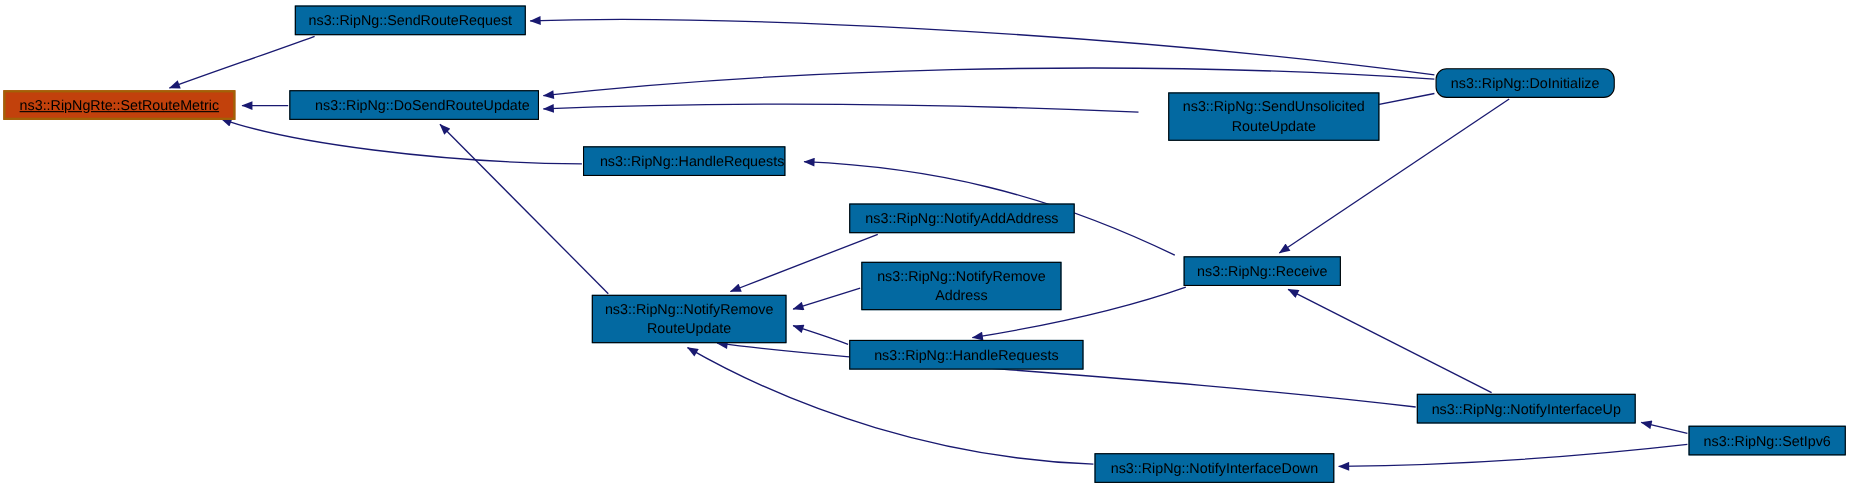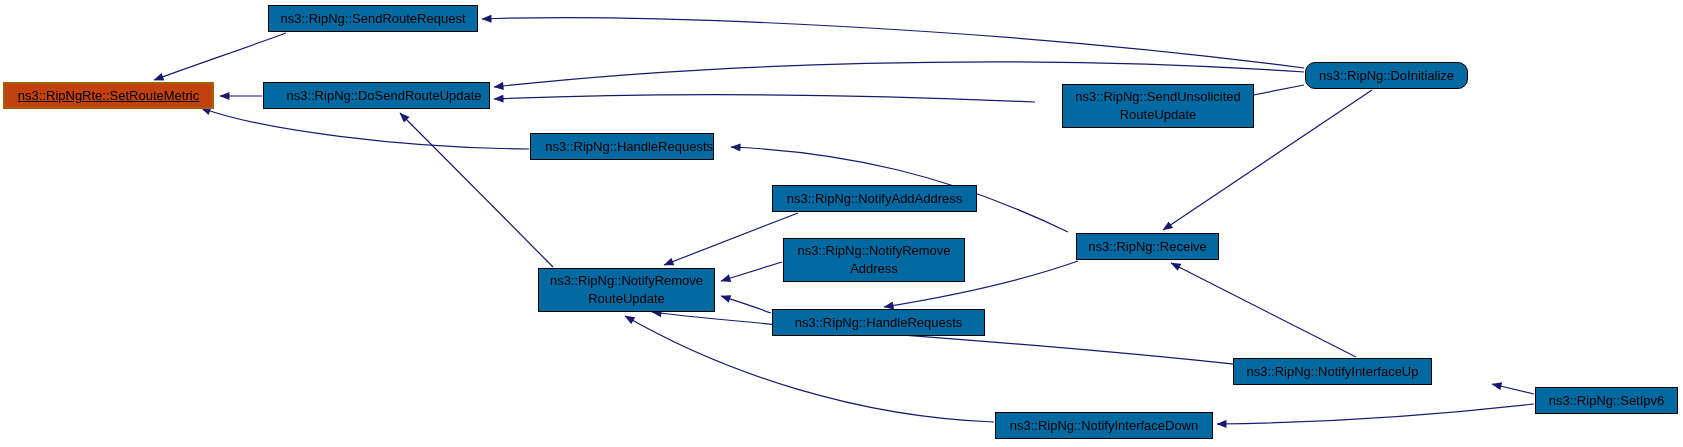--- a/index.html
+++ b/index.html
@@ -104,21 +104,21 @@
       <div class="node" style="left: 1076px; top: 233px; width: 143px; height: 27px;">
         <span>ns3::RipNg::Receive</span>
       </div>
       <div class="node" style="left: 1036px; top: 84px; width: 192px; height: 44px; margin-left: 26px;">
         <span>ns3::RipNg::SendUnsolicited</span>
         <span>RouteUpdate</span>
       </div>
       <div class="node" style="left: 1305px; top: 62px; width: 163px; height: 27px; border-radius: 10px;">
         <span>ns3::RipNg::DoInitialize</span>
       </div>
-      <div class="node" style="left: 1233px; top: 358px; width: 199px; height: 27px;">
+      <div class="node" style="left: 1288px; top: 358px; width: 199px; height: 27px;">
         <span>ns3::RipNg::NotifyInterfaceUp</span>
       </div>
       <div class="node" style="left: 1535px; top: 387px; width: 143px; height: 27px;">
         <span>ns3::RipNg::SetIpv6</span>
       </div>
       <div class="node" style="left: 995px; top: 412px; width: 218px; height: 27px;">
         <span>ns3::RipNg::NotifyInterfaceDown</span>
       </div>
     </div>
 </div>

